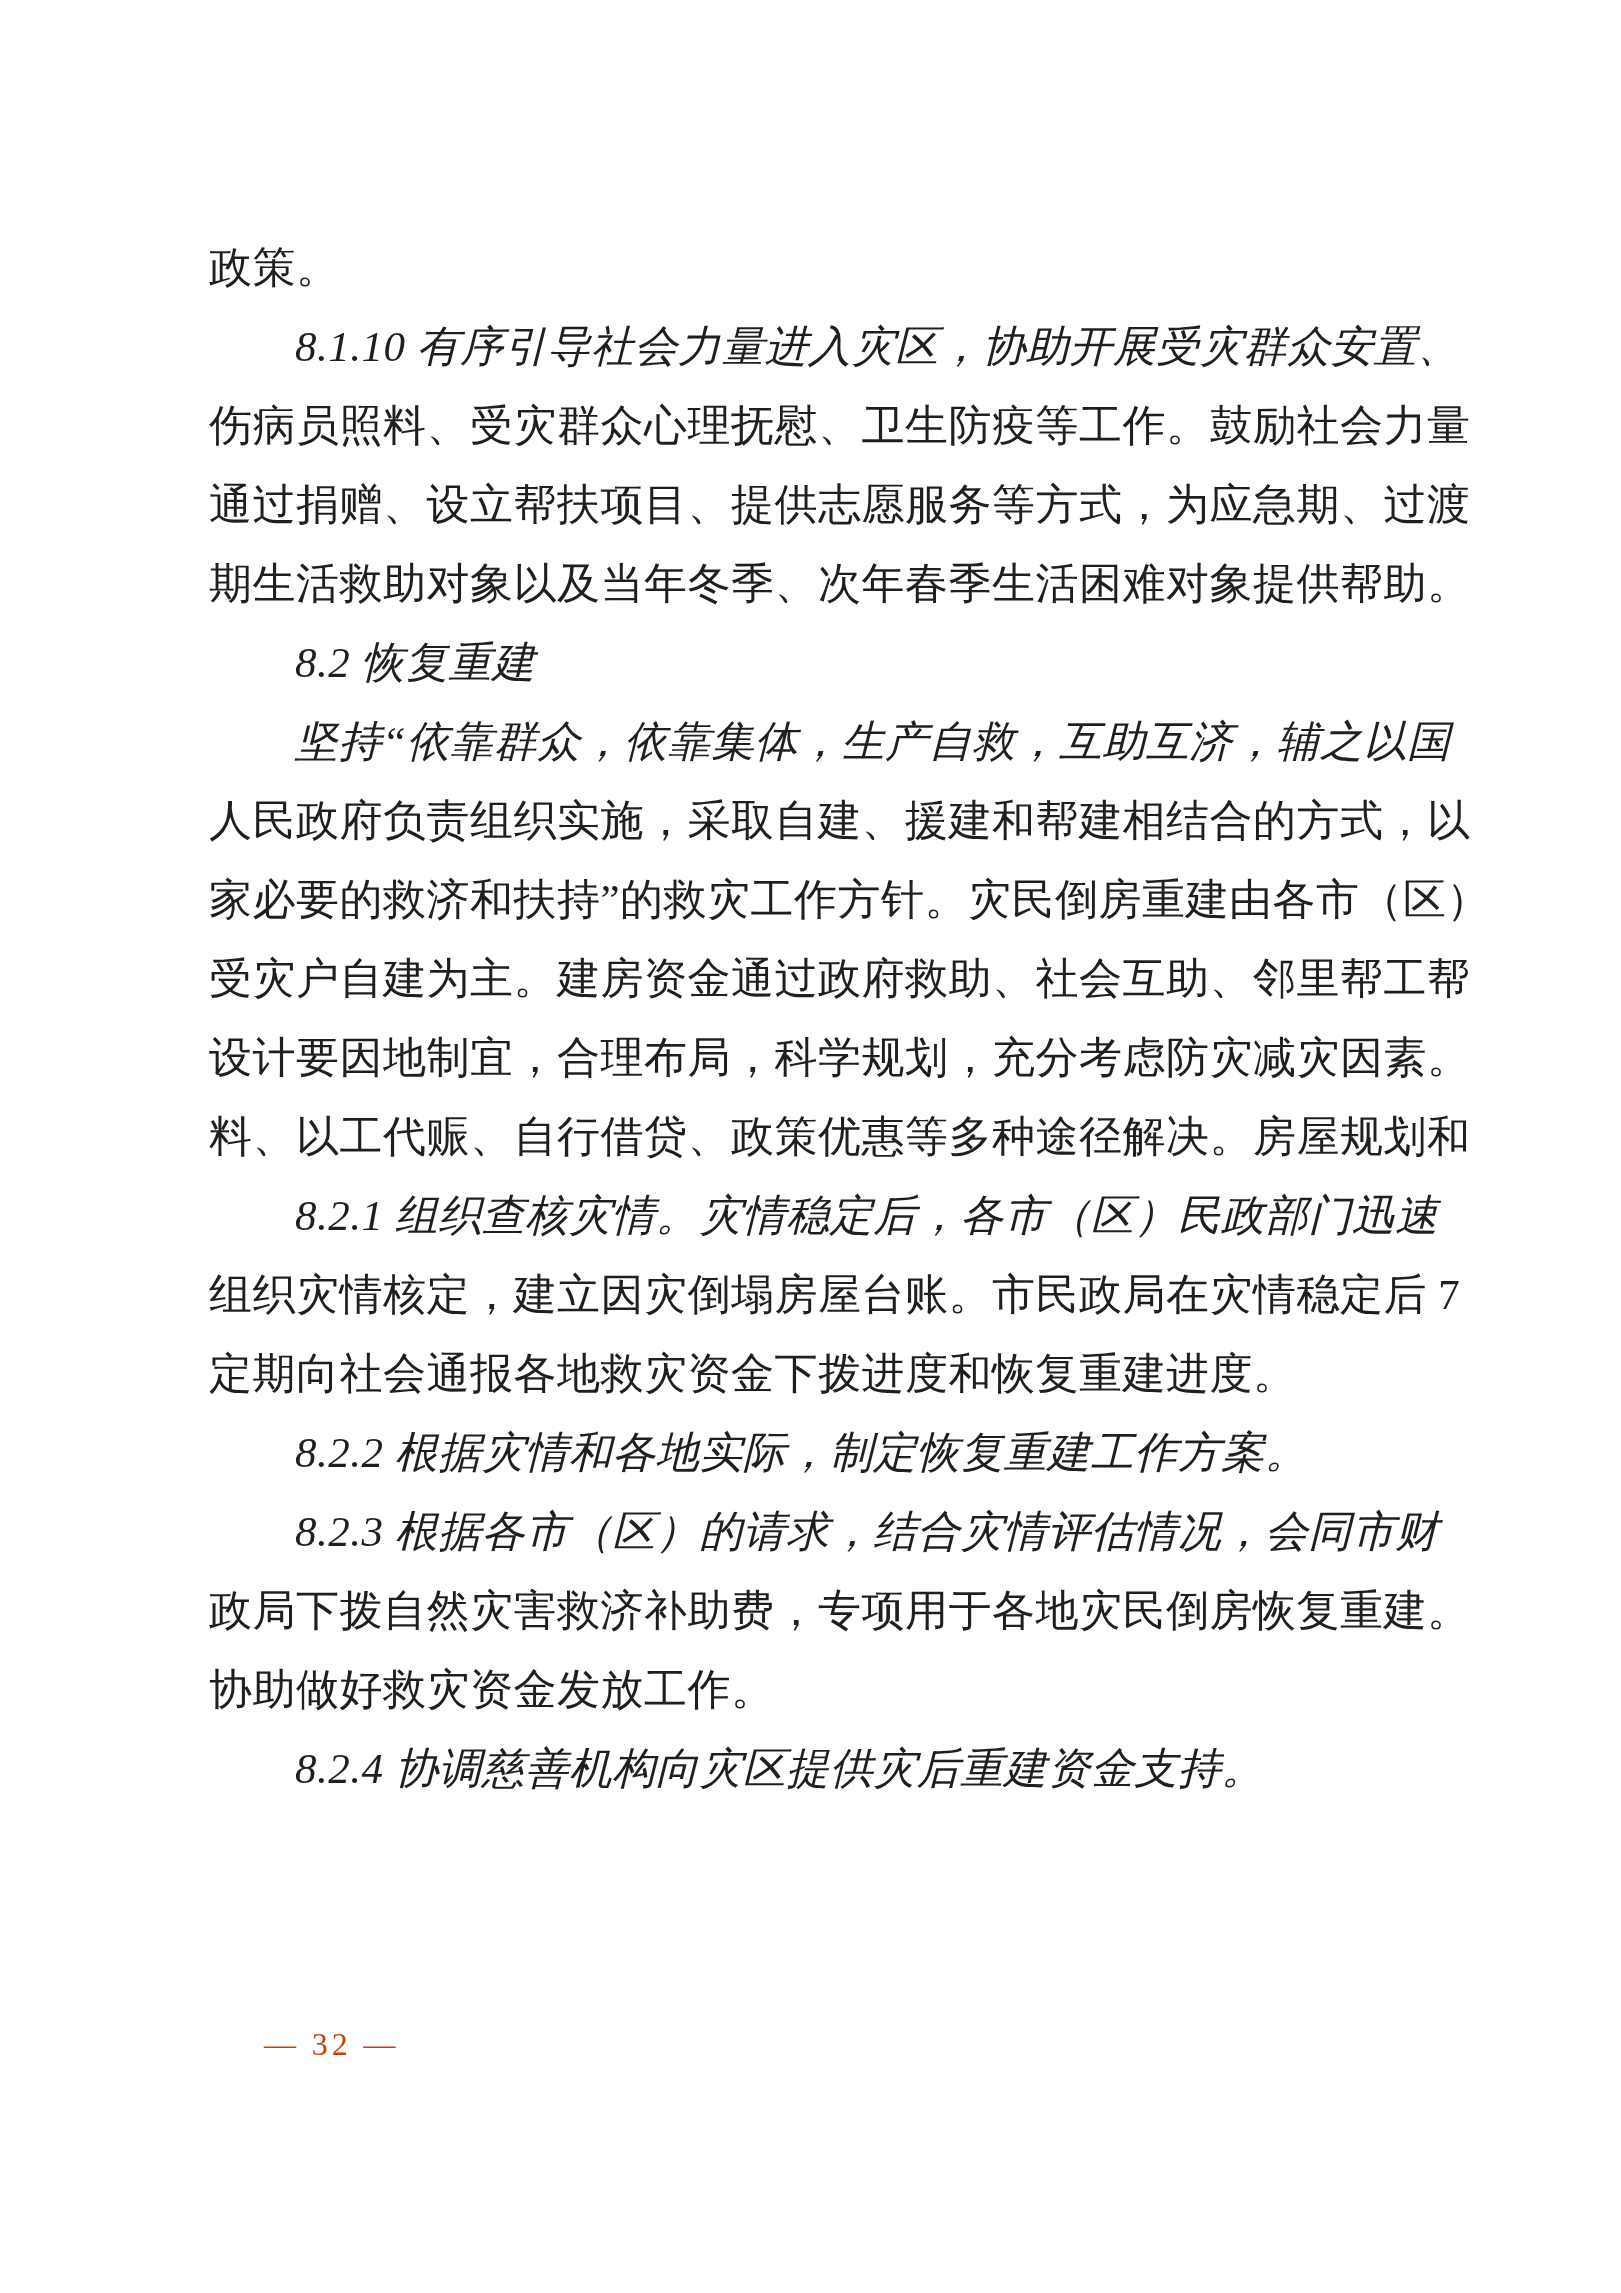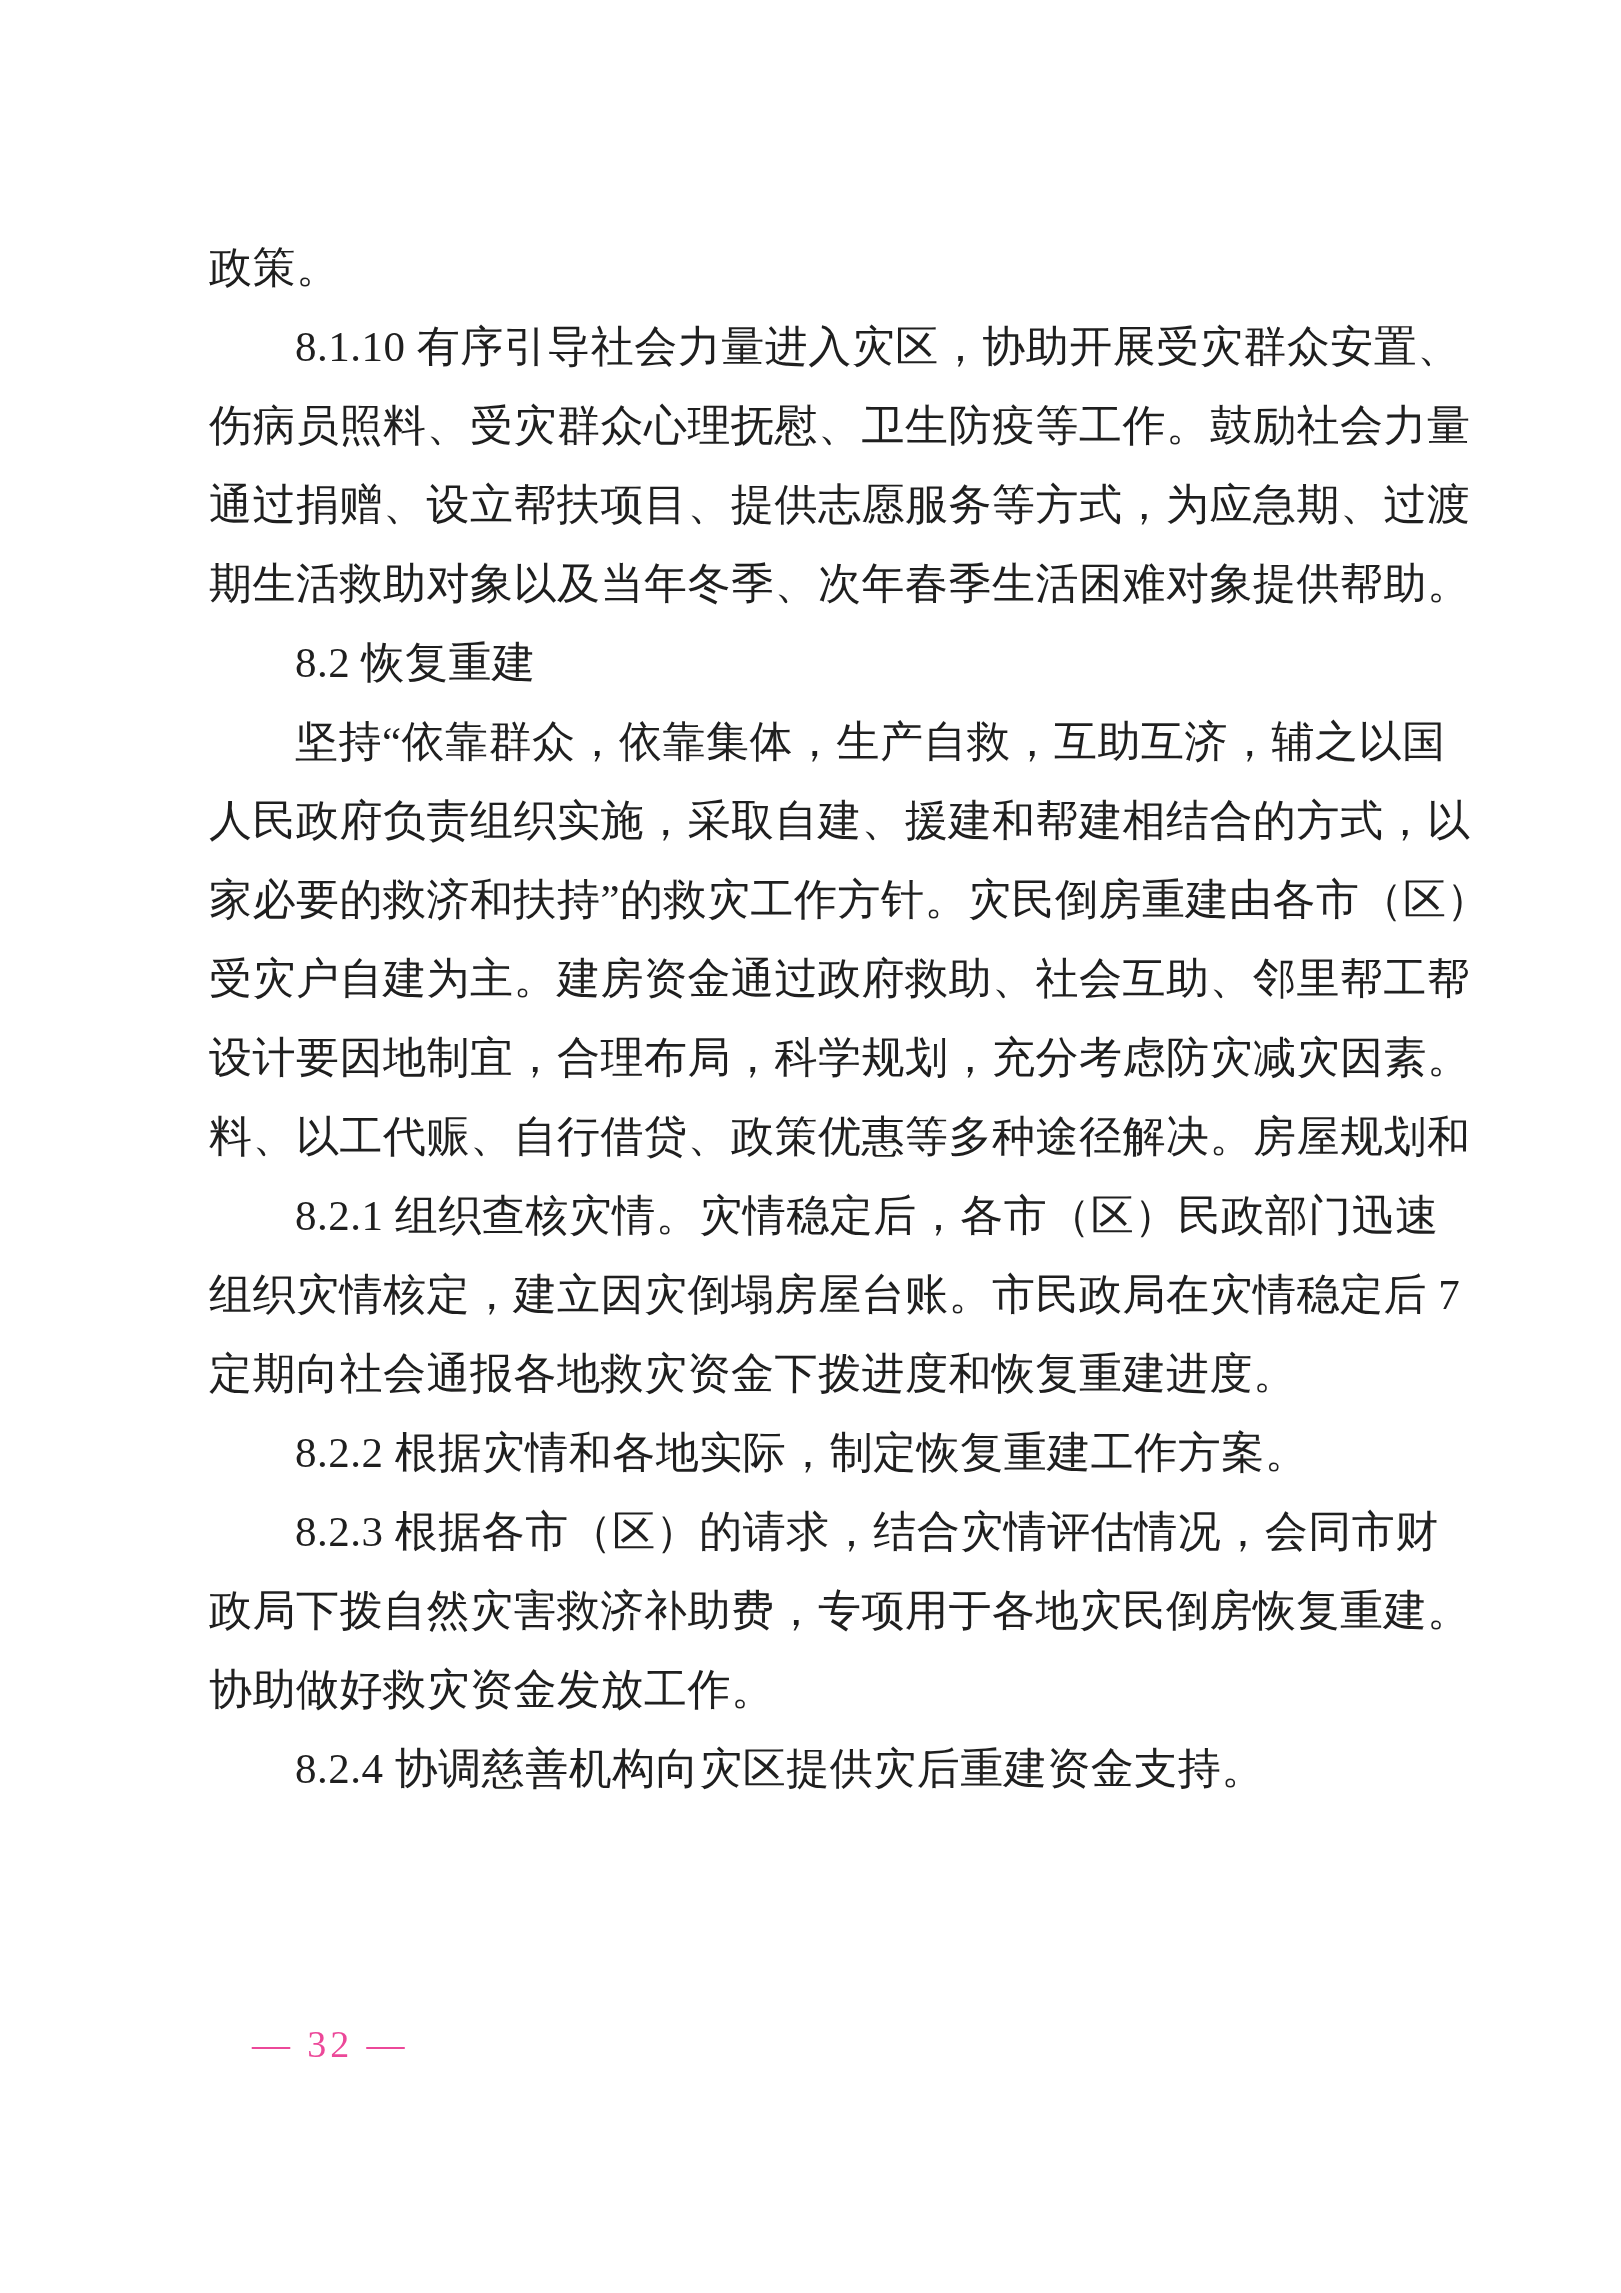--- a/index.html
+++ b/index.html
@@ -28,29 +28,30 @@
   }
   .line {
     font-size: 43px;
     line-height: 79px;
     height: 79px;
     white-space: nowrap;
     letter-spacing: 0.5px;
   }
   .line.indent {
     padding-left: 86px;
+    font-style: italic;
   }
   .footer {
     position: absolute;
-    left: 252px;
+    left: 264px;
     top: 2022px;
-    font-size: 38px;
+    font-size: 32px;
     line-height: 45px;
     letter-spacing: 3.9px;
-    color: #ec4899;
+    color: #c2410c;
   }
 </style>
 </head>
 <body>
 
 <div class="page">
 
   <main class="text-block">
     <div class="line">政策。</div>
     <div class="line indent">8.1.10 有序引导社会力量进入灾区，协助开展受灾群众安置、</div>

